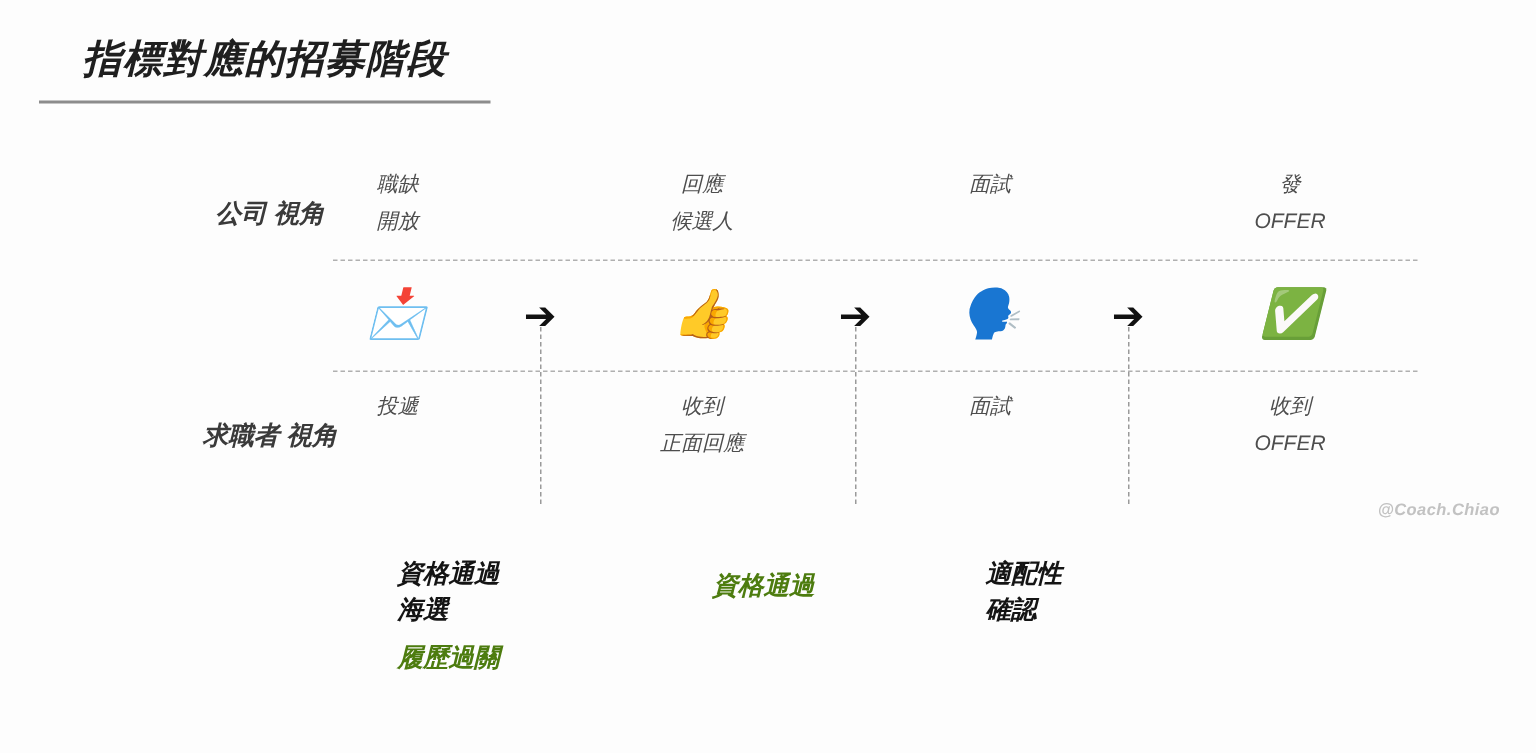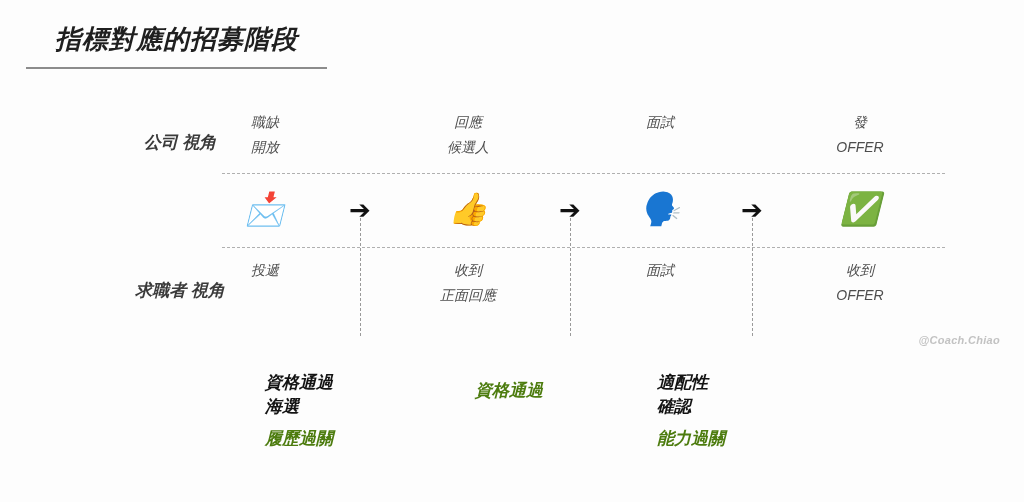--- a/index.html
+++ b/index.html
@@ -195,18 +195,17 @@
     <span class="m-main">資格通過
 海選</span>
     <span class="m-sub">履歷過關</span>
   </div>
   <div class="metric" style="left:475px">
     <span class="m-sub">資格通過</span>
   </div>
   <div class="metric" style="left:657px">
     <span class="m-main">適配性
 確認</span>
-    <span class="m-sub">能力過關</span>
   </div>
 
   <div class="watermark">@Coach.Chiao</div>
 
 </div>
 
 </body></html>

